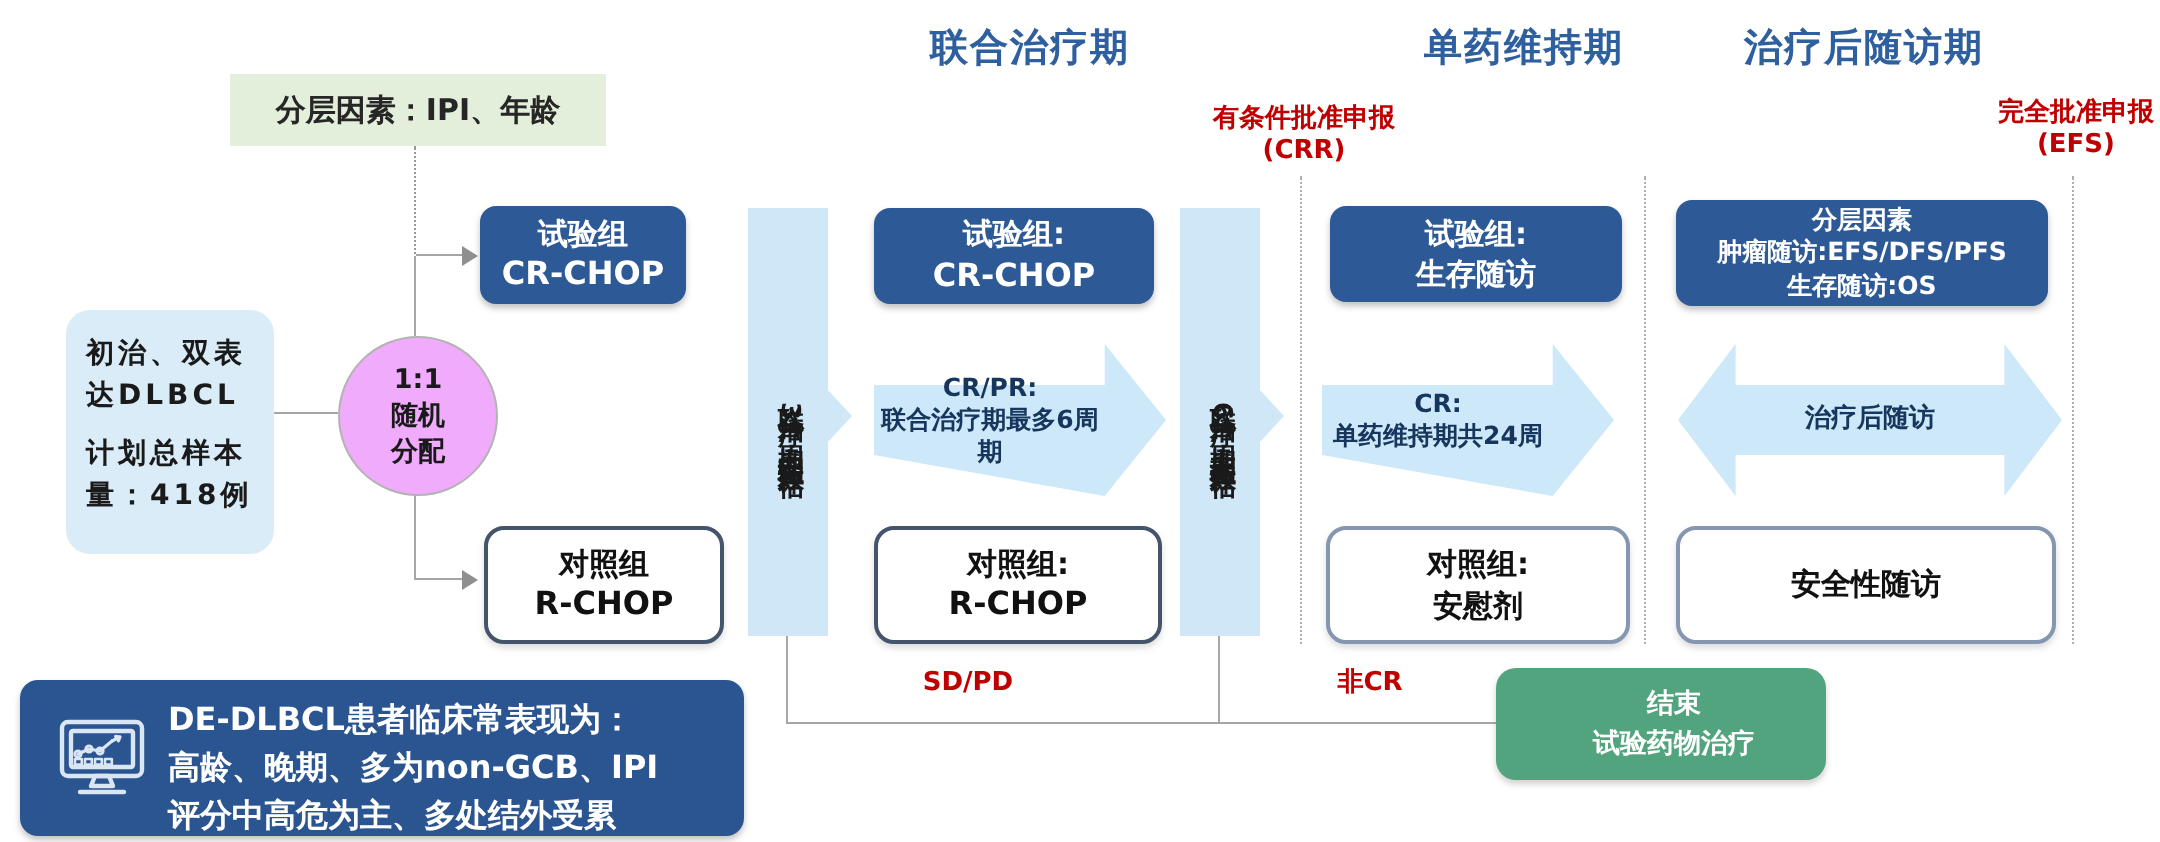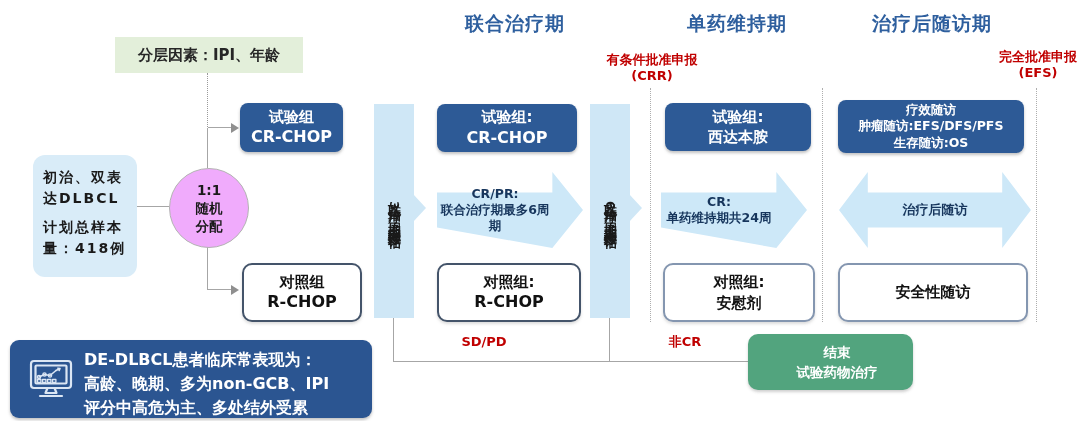--- a/index.html
+++ b/index.html
@@ -46,21 +46,21 @@
   .infobox{background:#2b5591;border-radius:9px;color:#fff;display:flex;align-items:center;
            box-shadow:0 2px 3px rgba(80,80,80,.35);}
   .infotext div{font-size:16px;font-weight:bold;line-height:24px;white-space:nowrap;}
 </style>
 </head>
 <body>
 
 <div id="stage">
 
   <div class="abs hdr" style="left:425px;top:11px;width:180px;">联合治疗期</div>
-  <div class="abs hdr" style="left:647px;top:11px;width:180px;">单药维持期</div>
+  <div class="abs hdr" style="left:672px;top:11px;width:180px;">单药维持期</div>
   <div class="abs hdr" style="left:842px;top:11px;width:180px;">治疗后随访期</div>
 
   <div class="abs redlbl" style="left:572px;top:52px;width:160px;">
     <div>有条件批准申报</div>
     <div>(CRR)</div>
   </div>
   <div class="abs redlbl" style="left:958px;top:49px;width:160px;">
     <div>完全批准申报</div>
     <div>(EFS)</div>
   </div>
@@ -121,34 +121,34 @@
     <span class="vtext">联合治疗6周期末期疗效评估</span>
   </div>
   <div class="abs notch" style="left:629px;top:194px;width:13px;height:28px;"></div>
 
   <div class="abs sep" style="left:650px;top:88px;height:234px;"></div>
   <div class="abs sep" style="left:822px;top:88px;height:234px;"></div>
   <div class="abs sep" style="left:1036px;top:88px;height:234px;"></div>
 
   <div class="abs darkbox" style="left:665px;top:103px;width:146px;height:48px;">
     <div class="t15">试验组:</div>
-    <div class="t15">西达本胺</div>
+    <div class="t15">生存随访</div>
   </div>
   <div class="abs arrow arrow-r" style="left:661px;top:172px;width:146px;height:76px;"></div>
   <div class="abs arrowtext" style="left:661px;top:192px;width:116px;height:36px;">
     <div class="t12">CR:</div>
     <div class="t12">单药维持期共24周</div>
   </div>
   <div class="abs whitebox lightborder" style="left:663px;top:263px;width:148px;height:55px;">
     <div class="t15">对照组:</div>
     <div class="t15">安慰剂</div>
   </div>
 
   <div class="abs darkbox" style="left:838px;top:100px;width:186px;height:53px;">
-    <div class="t12">疗效随访</div>
+    <div class="t12">分层因素</div>
     <div class="t12">肿瘤随访:EFS/DFS/PFS</div>
     <div class="t12">生存随访:OS</div>
   </div>
   <div class="abs arrow arrow-d" style="left:839px;top:172px;width:192px;height:76px;"></div>
   <div class="abs arrowtext" style="left:839px;top:192px;width:192px;height:36px;">
     <div class="t13">治疗后随访</div>
   </div>
   <div class="abs whitebox lightborder" style="left:838px;top:263px;width:186px;height:55px;">
     <div class="t15">安全性随访</div>
   </div>

